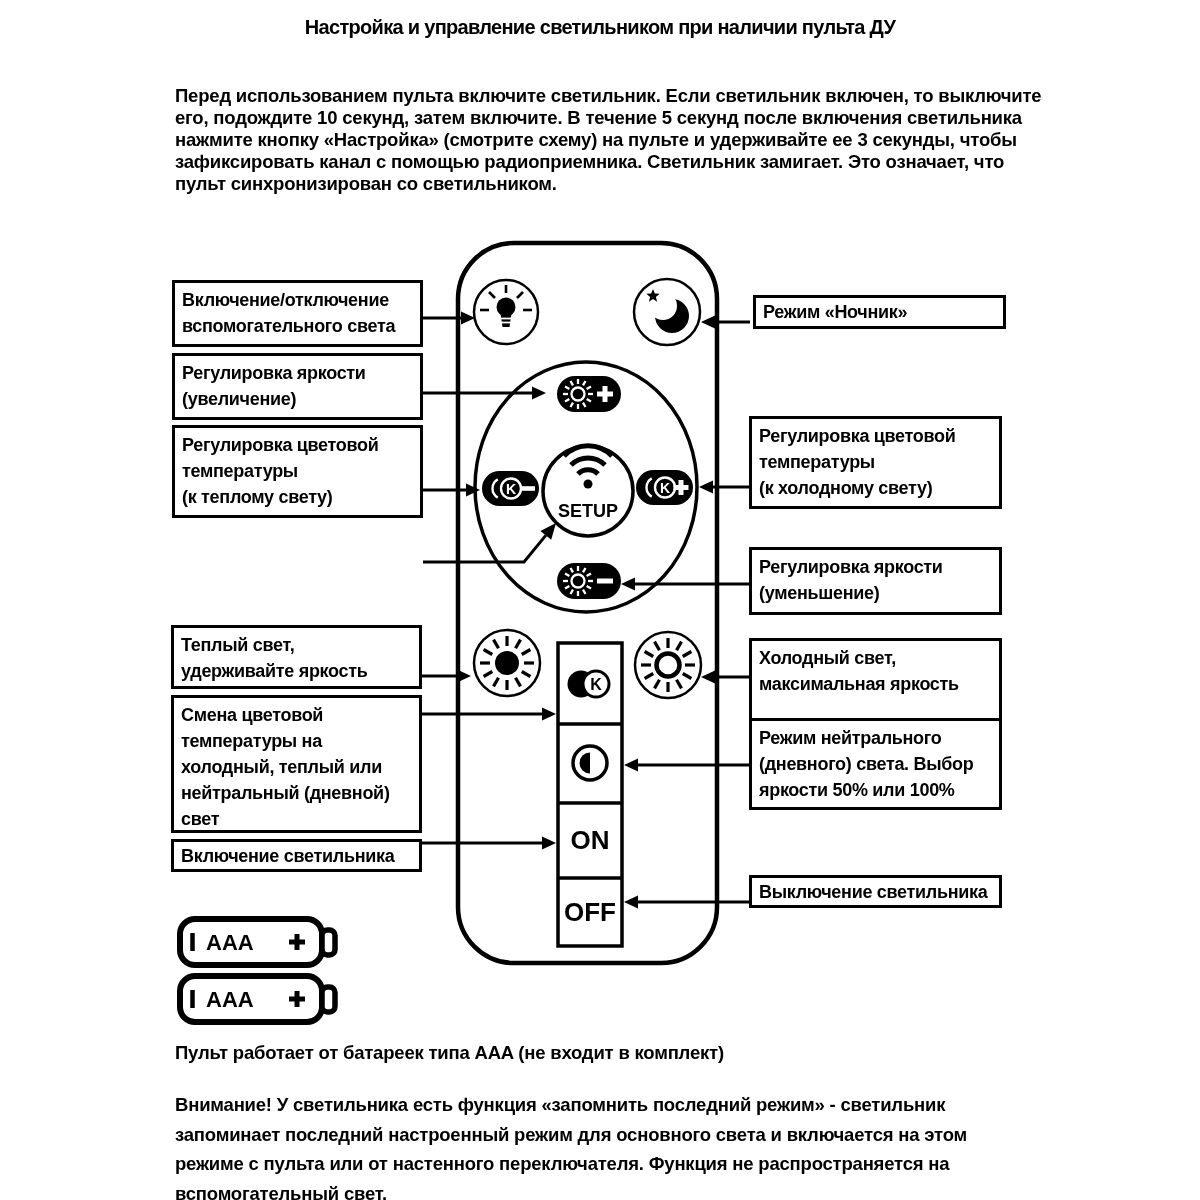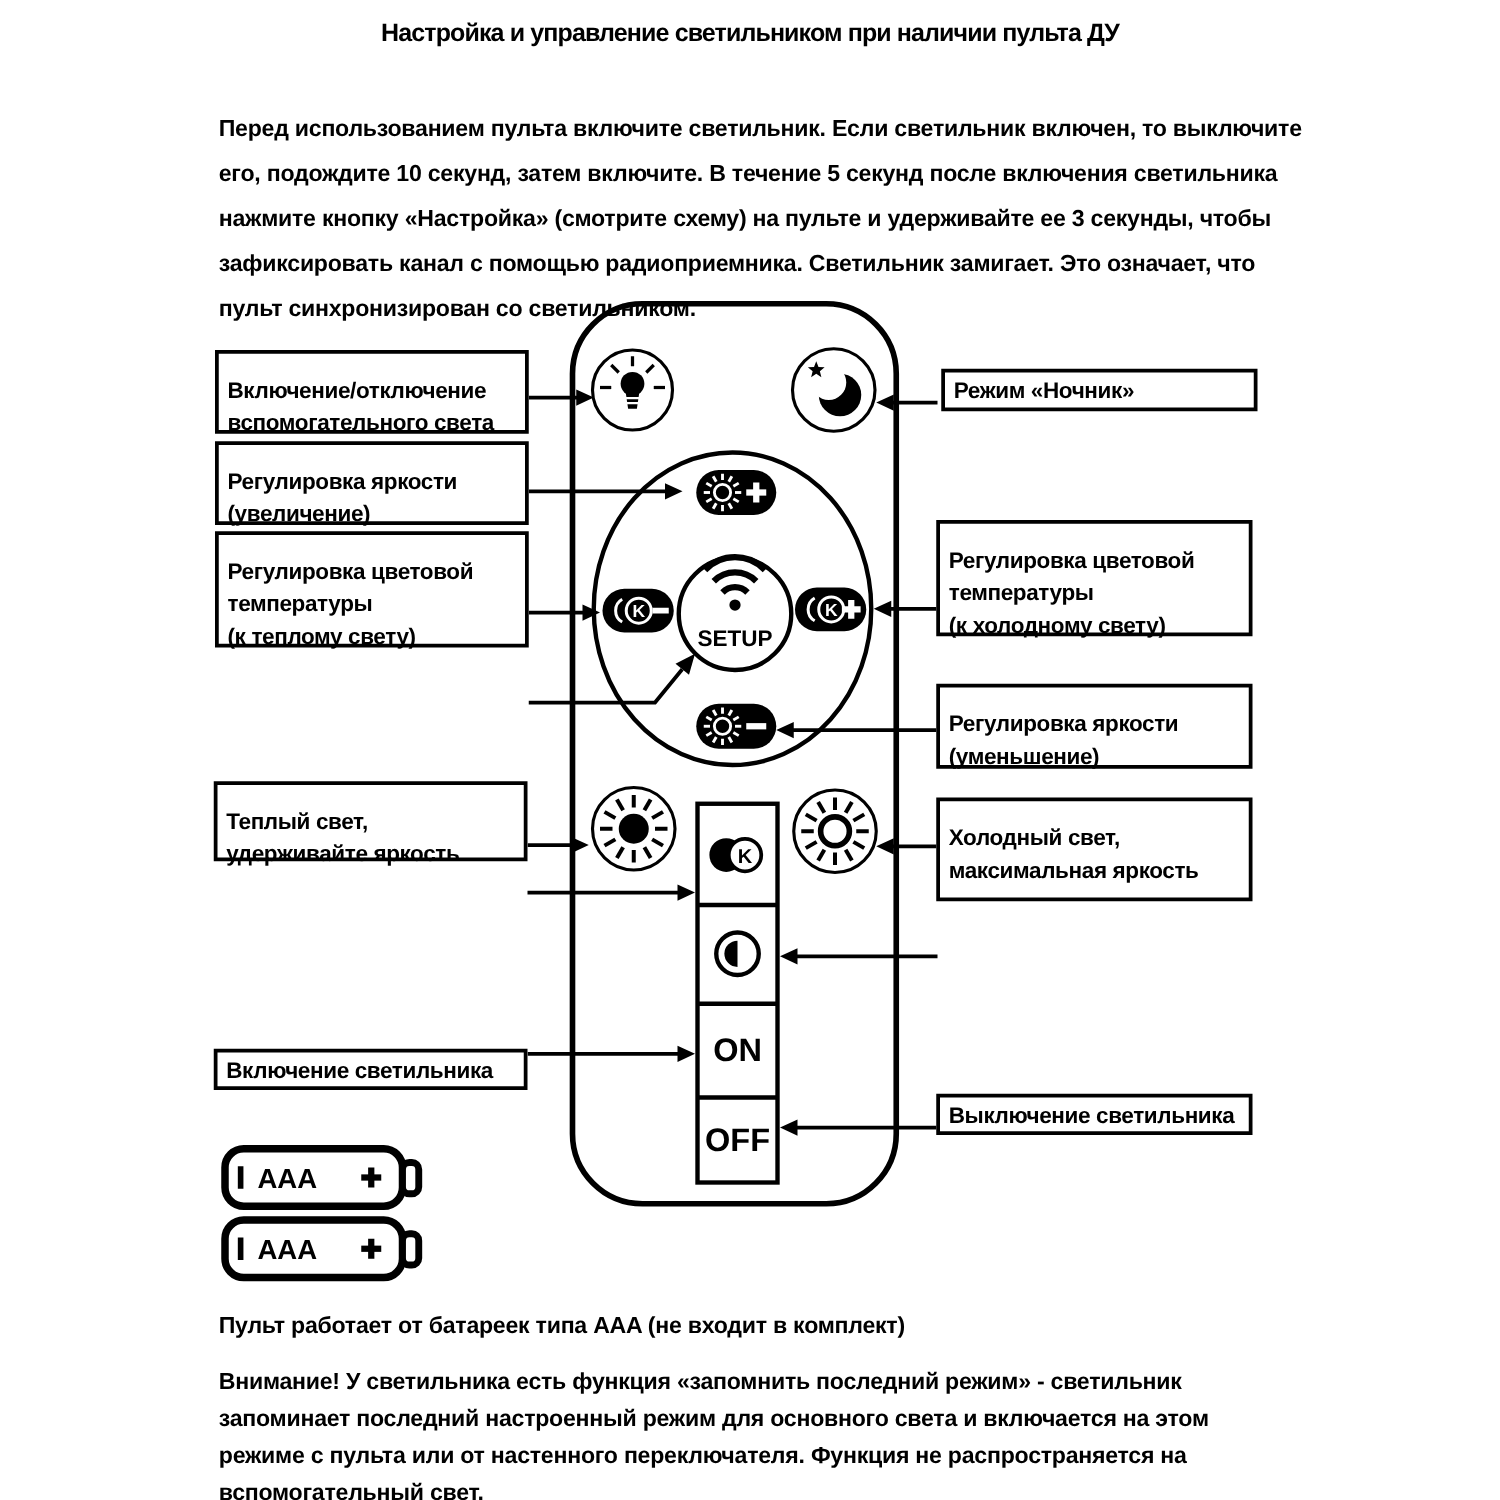--- a/index.html
+++ b/index.html
@@ -1,28 +1,28 @@
 <!DOCTYPE html>
 <html><head>
 <meta charset="utf-8">
 <style>
   html,body{margin:0;padding:0;background:#fff;}
   .canvas{position:relative;width:1200px;height:1200px;background:#fff;
           font-family:"Liberation Sans",sans-serif;color:#000;overflow:hidden;}
   .abs{position:absolute;}
   .title{top:16px;left:0;width:1200px;text-align:center;font-size:20px;
          font-weight:bold;letter-spacing:-0.7px;}
-  .para{font-size:18.5px;font-weight:bold;line-height:36px;
+  .para{font-size:18.5px;font-weight:bold;line-height:22px;
         letter-spacing:-0.2px;white-space:pre-line;}
   .intro{top:85px;left:175px;width:1000px;}
   .battery-note{top:1042px;left:175px;width:1000px;}
   .warning{top:1090px;left:175px;width:1000px;line-height:29.5px;}
   .callout{border:3px solid #000;background:#fff;box-sizing:border-box;
            font-size:18px;font-weight:bold;line-height:26px;
-           letter-spacing:-0.3px;padding:16px 7px;white-space:pre;}
+           letter-spacing:-0.3px;padding:4px 7px;white-space:pre;}
   .callout.slim{padding:1px 7px;}
   svg text{font-family:"Liberation Sans",sans-serif;font-weight:bold;}
 </style>
 </head>
 <body>
 
 <div class="canvas">
 
 <svg class="abs" style="left:0;top:0" width="1200" height="1200" viewBox="0 0 1200 1200">
   <defs>
@@ -280,30 +280,38 @@
 
 <div class="abs callout" style="left:172px;top:280px;width:251px;height:67px">Включение/отключение
 вспомогательного света</div>
 <div class="abs callout" style="left:172px;top:353px;width:251px;height:67px">Регулировка яркости
 (увеличение)</div>
 <div class="abs callout" style="left:172px;top:425px;width:251px;height:93px">Регулировка цветовой
 температуры
 (к теплому свету)</div>
 <div class="abs callout" style="left:171px;top:625px;width:251px;height:64px">Теплый свет,
 удерживайте яркость</div>
+<div class="abs callout" style="left:171px;top:695px;width:251px;height:138px">Смена цветовой
+температуры на
+холодный, теплый или
+нейтральный (дневной)
+свет</div>
 <div class="abs callout slim" style="left:171px;top:839px;width:251px;height:33px">Включение светильника</div>
 
 <div class="abs callout slim" style="left:753px;top:295px;width:253px;height:34px">Режим «Ночник»</div>
 <div class="abs callout" style="left:749px;top:416px;width:253px;height:93px">Регулировка цветовой
 температуры
 (к холодному свету)</div>
 <div class="abs callout" style="left:749px;top:547px;width:253px;height:68px">Регулировка яркости
 (уменьшение)</div>
 <div class="abs callout" style="left:749px;top:638px;width:253px;height:83px">Холодный свет,
 максимальная яркость</div>
+<div class="abs callout" style="left:749px;top:718px;width:253px;height:92px">Режим нейтрального
+(дневного) света. Выбор
+яркости 50% или 100%</div>
 <div class="abs para battery-note">Пульт работает от батареек типа AAA (не входит в комплект)</div>
 
 <div class="abs callout slim" style="left:749px;top:875px;width:253px;height:33px">Выключение светильника</div>
 <div class="abs para warning">Внимание! У светильника есть функция «запомнить последний режим» - светильник
 запоминает последний настроенный режим для основного света и включается на этом
 режиме с пульта или от настенного переключателя. Функция не распространяется на
 вспомогательный свет.</div>
 
 </div>
 

